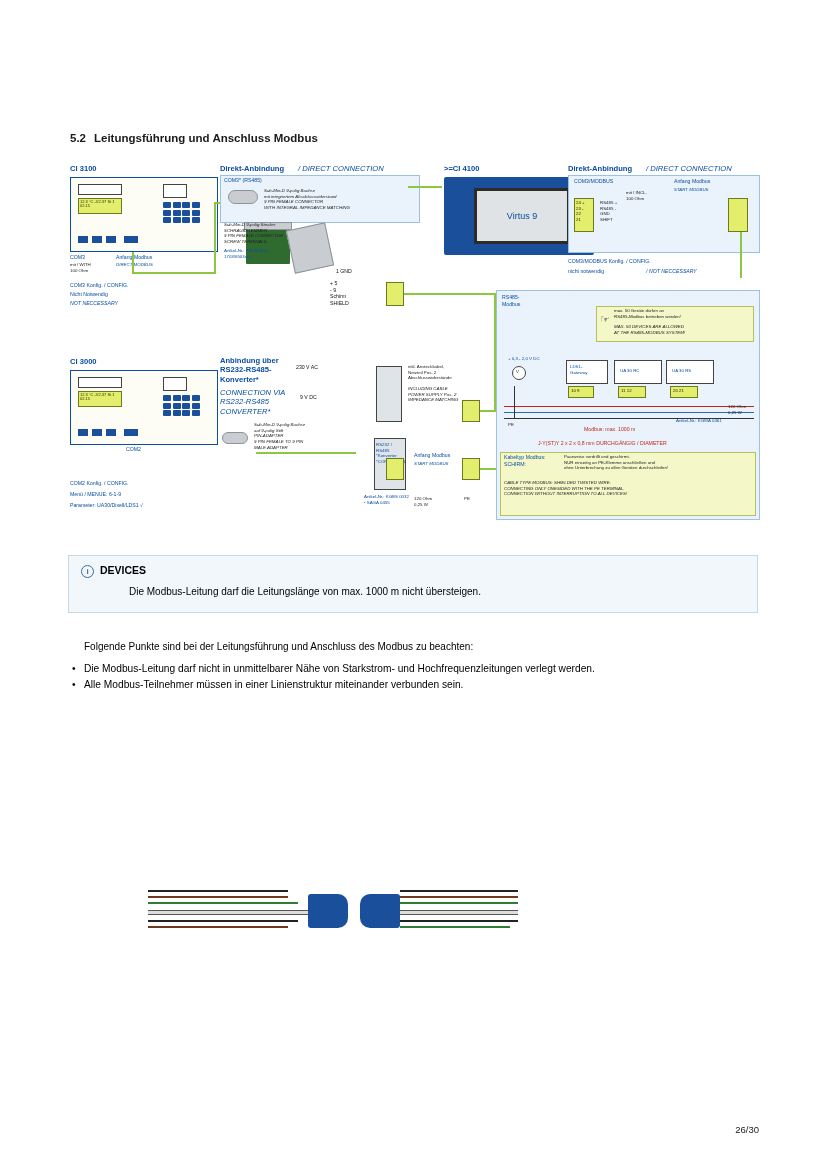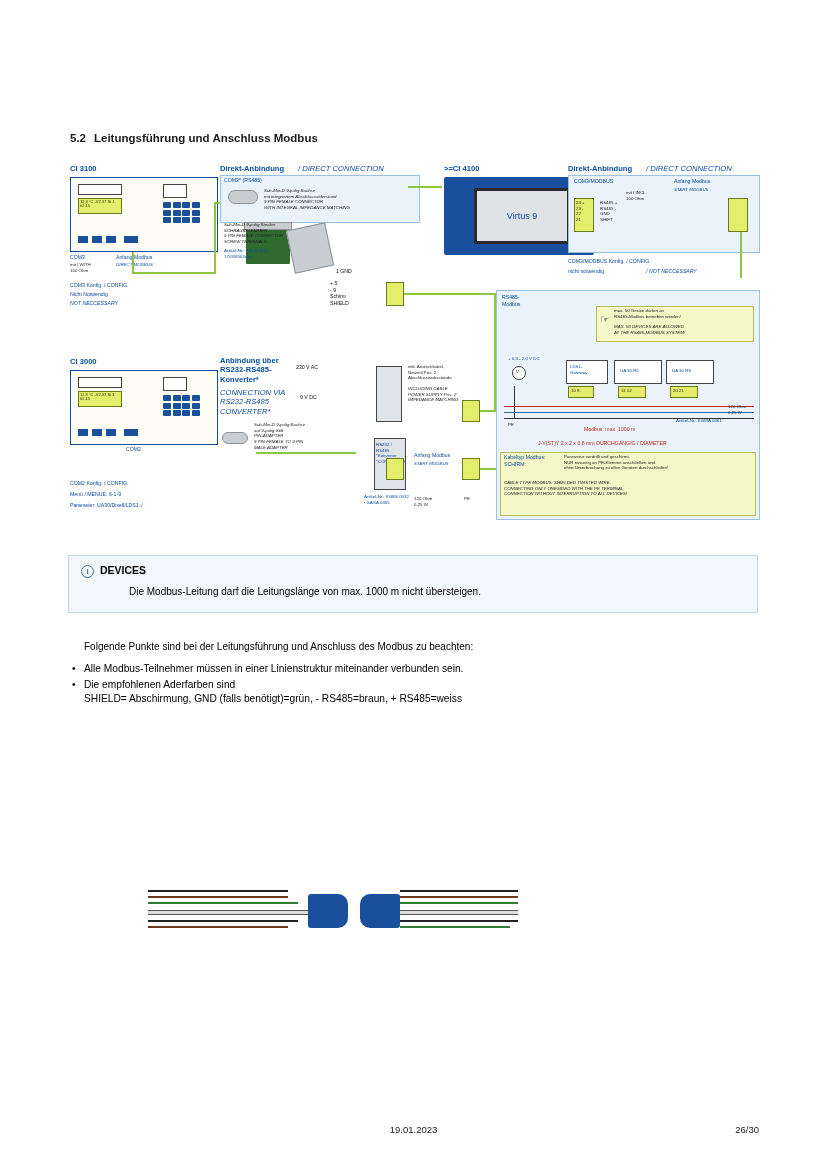--- a/index.html
+++ b/index.html
@@ -507,36 +507,35 @@
   <div class="attention">
     <div class="att-icon">i</div>
     <div class="att-title">DEVICES</div>
     <div class="att-text">
       <span>Die Modbus-Leitung darf die Leitungslänge von </span><b>max. 1000 m</b><span> nicht übersteigen.</span>
     </div>
   </div>
 
   <div class="intro">Folgende Punkte sind bei der Leitungsführung und Anschluss des Modbus zu beachten:</div>
   <div class="bullets" id="bullet-list">
+      <div class="bullet">Die Modbus-Leitung <b>darf nicht</b> in unmittelbarer Nähe von Starkstrom- und Hochfrequenzleitungen verlegt werden.</div>
       <div class="bullet">Alle Modbus-Teilnehmer <b>müssen</b> in einer Linienstruktur miteinander verbunden sein.</div>
-      <div class="bullet">Die empfohlenen Aderfarben sind<br>SHIELD= Abschirmung, GND (falls benötigt)=grün, - RS485=braun, + RS485=weiss</div>
     </div>
 
   <div class="cable">
     <div class="cable-line" style="left:0; top:10px; width:140px; height:1.5px; background:#222;"></div>
     <div class="cable-line" style="left:0; top:16px; width:140px; height:1.5px; background:#6b3a1e;"></div>
     <div class="cable-line" style="left:0; top:22px; width:150px; height:1.5px; background:#2e7d32;"></div>
     <div class="cable-line" style="left:0; top:30px; width:160px; height:3px; background:#dedede; border-top:1px solid #555; border-bottom:1px solid #555;"></div>
     <div class="cable-line" style="left:0; top:40px; width:150px; height:1.5px; background:#222;"></div>
     <div class="cable-line" style="left:0; top:46px; width:140px; height:1.5px; background:#6b3a1e;"></div>
     <div class="cable-plug" style="left:160px; top:14px; width:40px; height:34px; border-radius:3px 10px 10px 3px;"></div>
     <div class="cable-plug" style="left:212px; top:14px; width:40px; height:34px; border-radius:10px 3px 3px 10px;"></div>
     <div class="cable-line" style="left:252px; top:10px; width:118px; height:1.5px; background:#222;"></div>
     <div class="cable-line" style="left:252px; top:16px; width:118px; height:1.5px; background:#6b3a1e;"></div>
     <div class="cable-line" style="left:252px; top:22px; width:118px; height:1.5px; background:#2e7d32;"></div>
     <div class="cable-line" style="left:252px; top:30px; width:118px; height:3px; background:#dedede; border-top:1px solid #555; border-bottom:1px solid #555;"></div>
     <div class="cable-line" style="left:252px; top:40px; width:118px; height:1.5px; background:#222;"></div>
     <div class="cable-line" style="left:252px; top:46px; width:110px; height:1.5px; background:#2e7d32;"></div>
   </div>
 
-  <div class="footer-date">19.01.2023</div>
   <div class="footer-page">26/30</div>
 </div>
 
 </body></html>

